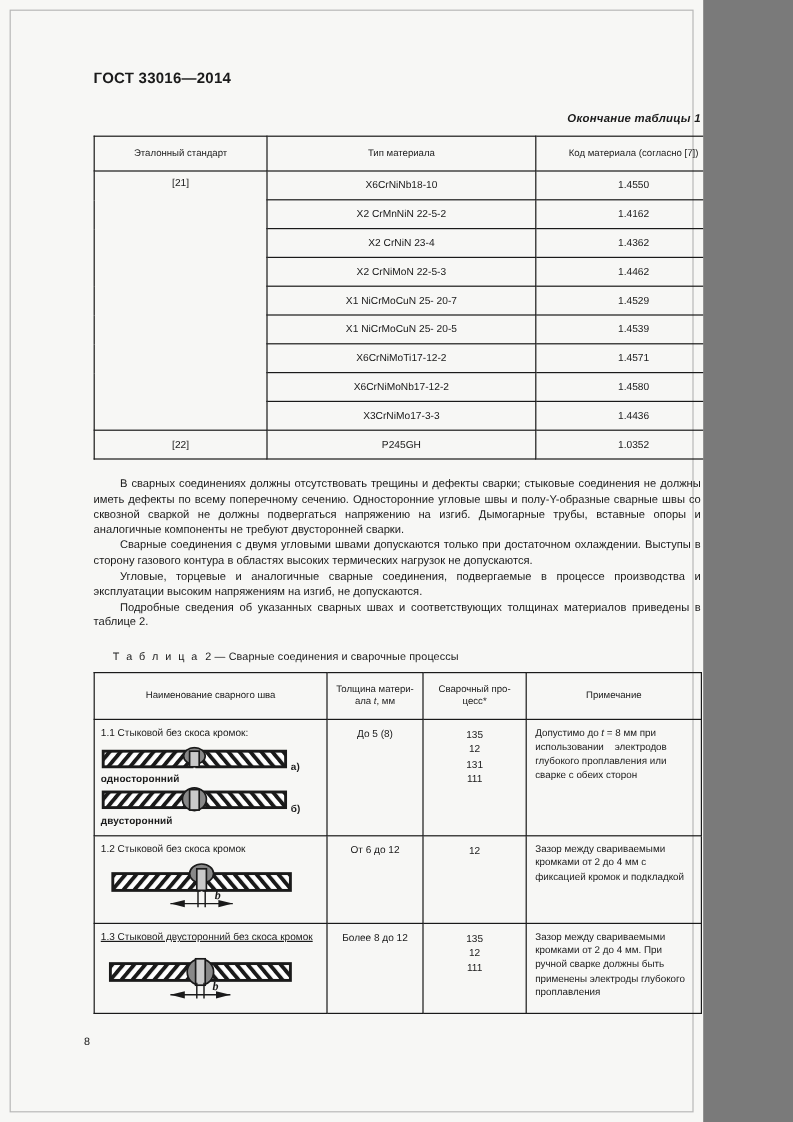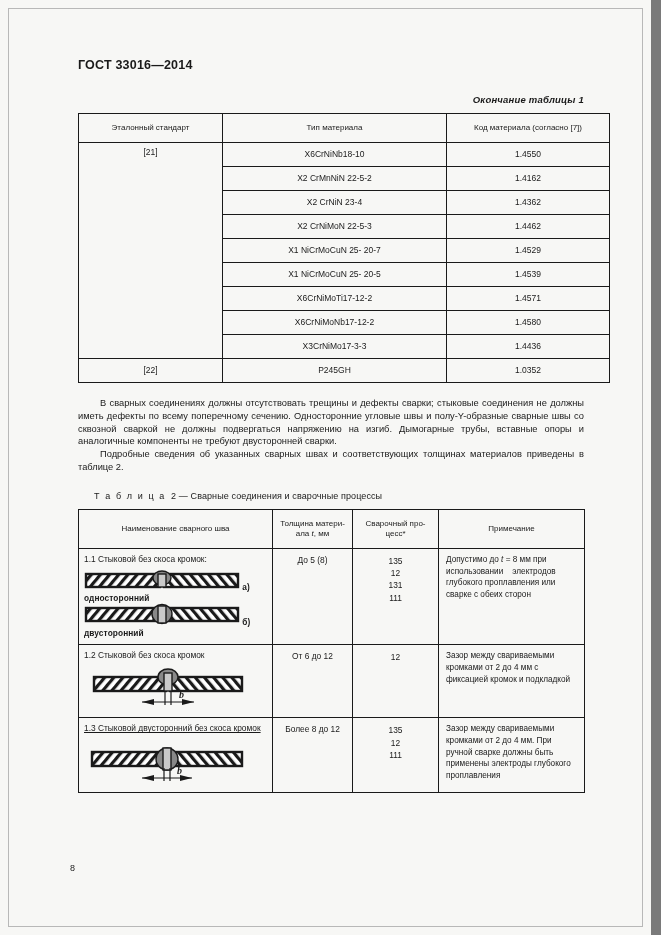--- a/index.html
+++ b/index.html
@@ -2,21 +2,21 @@
 <html><head>
 <meta charset="utf-8">
 <style>
   html, body {
     margin: 0;
     padding: 0;
     background: #7a7a7a;
   }
   .page {
     position: relative;
-    width: 651px;
+    width: 586px;
     height: 935px;
     background: #f7f7f5;
     box-sizing: border-box;
     font-family: "Liberation Sans", sans-serif;
     color: #1a1a1a;
     overflow: hidden;
   }
   .page-border {
     position: absolute;
     left: 8px; top: 8px; right: 8px; bottom: 8px;
@@ -208,20 +208,22 @@
         <tr>
           <td class="std">[22]</td>
           <td class="mat">P245GH</td>
           <td class="code">1.0352</td>
         </tr>
       </tbody>
     </table>
 
     <div class="body-text">
       <p>В сварных соединениях должны отсутствовать трещины и дефекты сварки; стыковые соединения не должны иметь дефекты по всему поперечному сечению. Односторонние угловые швы и полу-Y-образные сварные швы со сквозной сваркой не должны подвергаться напряжению на изгиб. Дымогарные трубы, вставные опоры и аналогичные компоненты не требуют двусторонней сварки.</p>
+      <p>Сварные соединения с двумя угловыми швами допускаются только при достаточном охлаждении. Выступы в сторону газового контура в областях высоких термических нагрузок не допускаются.</p>
+      <p>Угловые, торцевые и аналогичные сварные соединения, подвергаемые в процессе производства и эксплуатации высоким напряжениям на изгиб, не допускаются.</p>
       <p>Подробные сведения об указанных сварных швах и соответствующих толщинах материалов приведены в таблице 2.</p>
     </div>
 
     <div class="t2-caption"><span class="sp">Т а б л и ц а</span>&nbsp; <span>2</span> <span>— Сварные соединения и сварочные процессы</span></div>
 
     <table class="doc" id="table2">
       <colgroup>
         <col class="c1">
           <col class="c2">
           <col class="c3">

